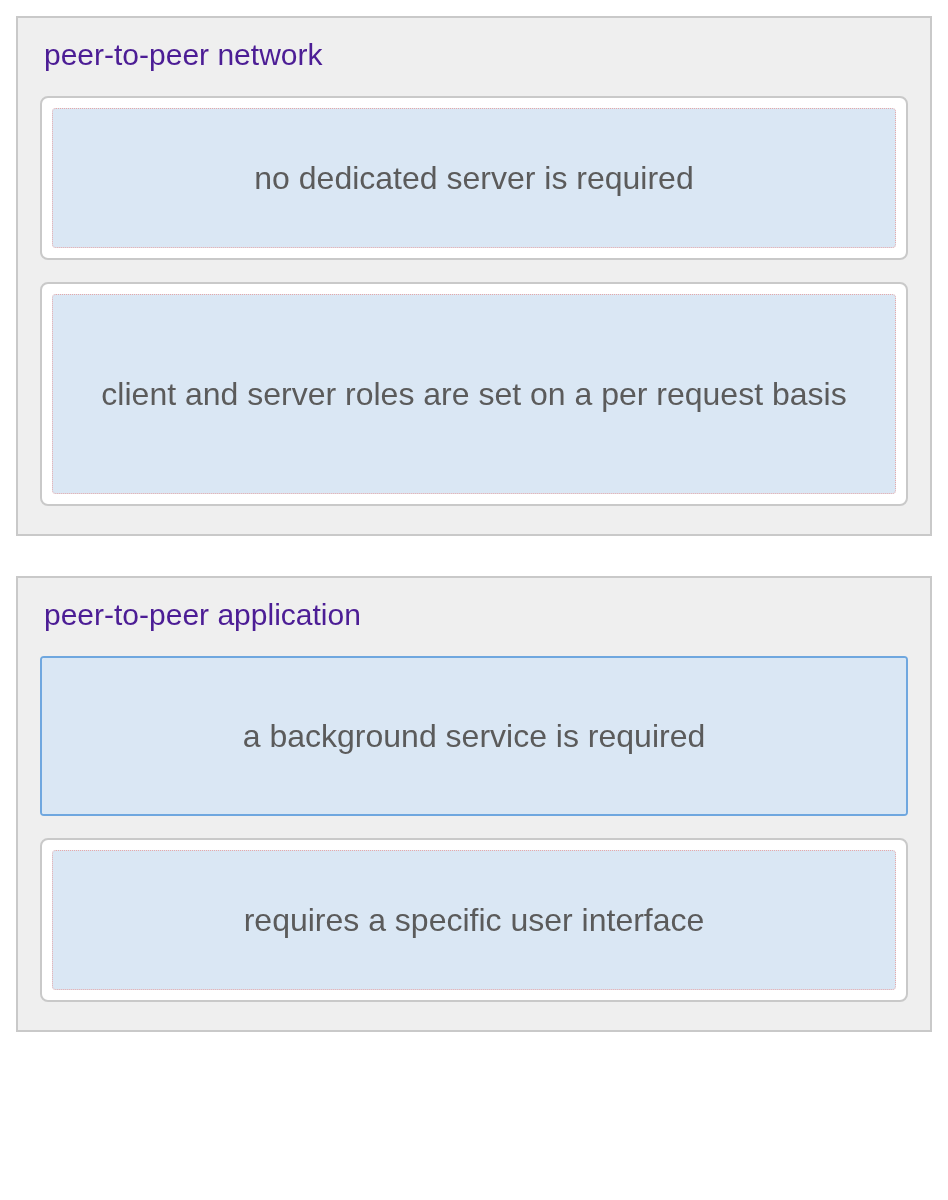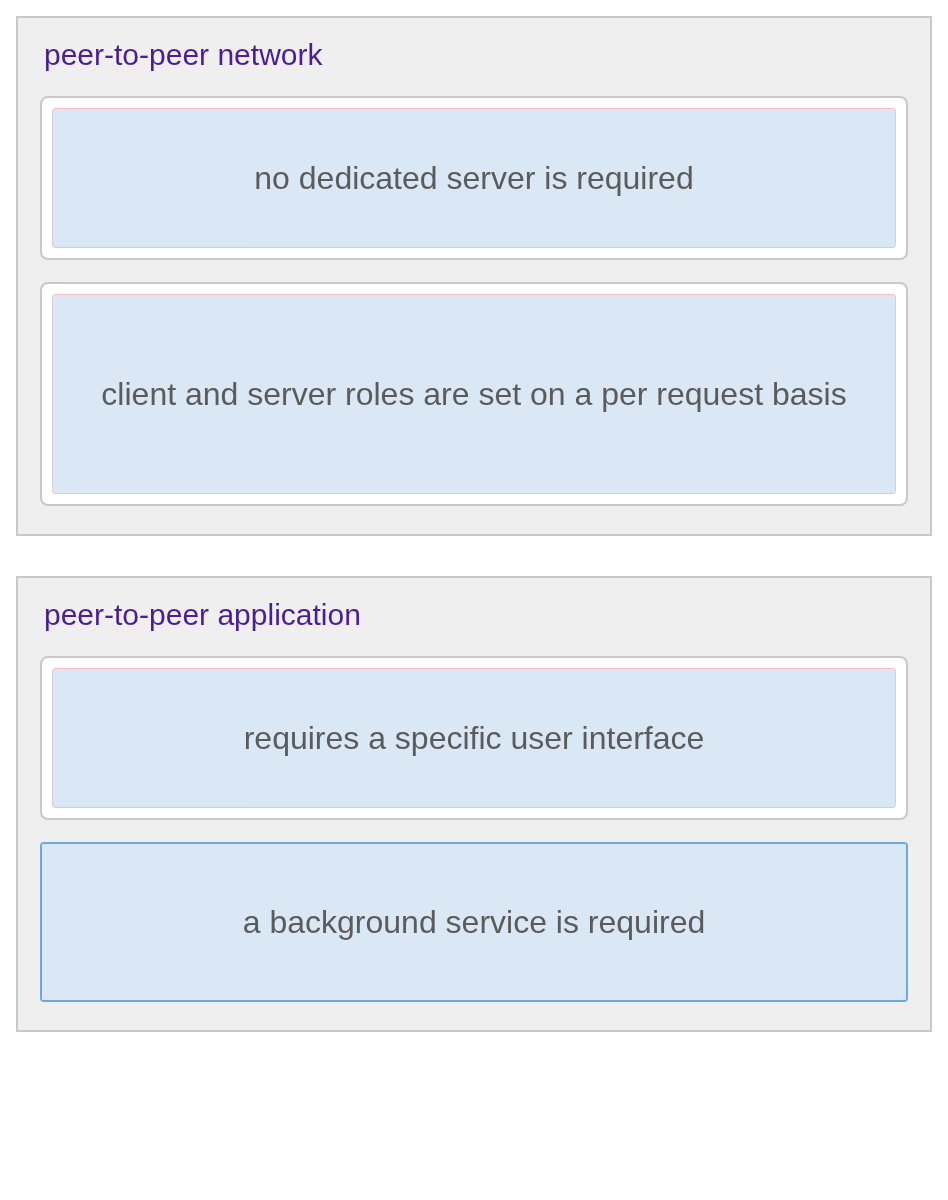--- a/index.html
+++ b/index.html
@@ -71,19 +71,19 @@
   <div class="card">
     <div class="card-inner">no dedicated server is required</div>
   </div>
   <div class="card">
     <div class="card-inner tall">client and server roles are set on a per request basis</div>
   </div>
 </div>
 
 <div class="group">
   <div class="group-title">peer-to-peer application</div>
+  <div class="card selected">
+    <div class="card-inner">a background service is required</div>
+  </div>
   <div class="card">
     <div class="card-inner">requires a specific user interface</div>
-  </div>
-  <div class="card selected">
-    <div class="card-inner">a background service is required</div>
   </div>
 </div>
 
 </body></html>

